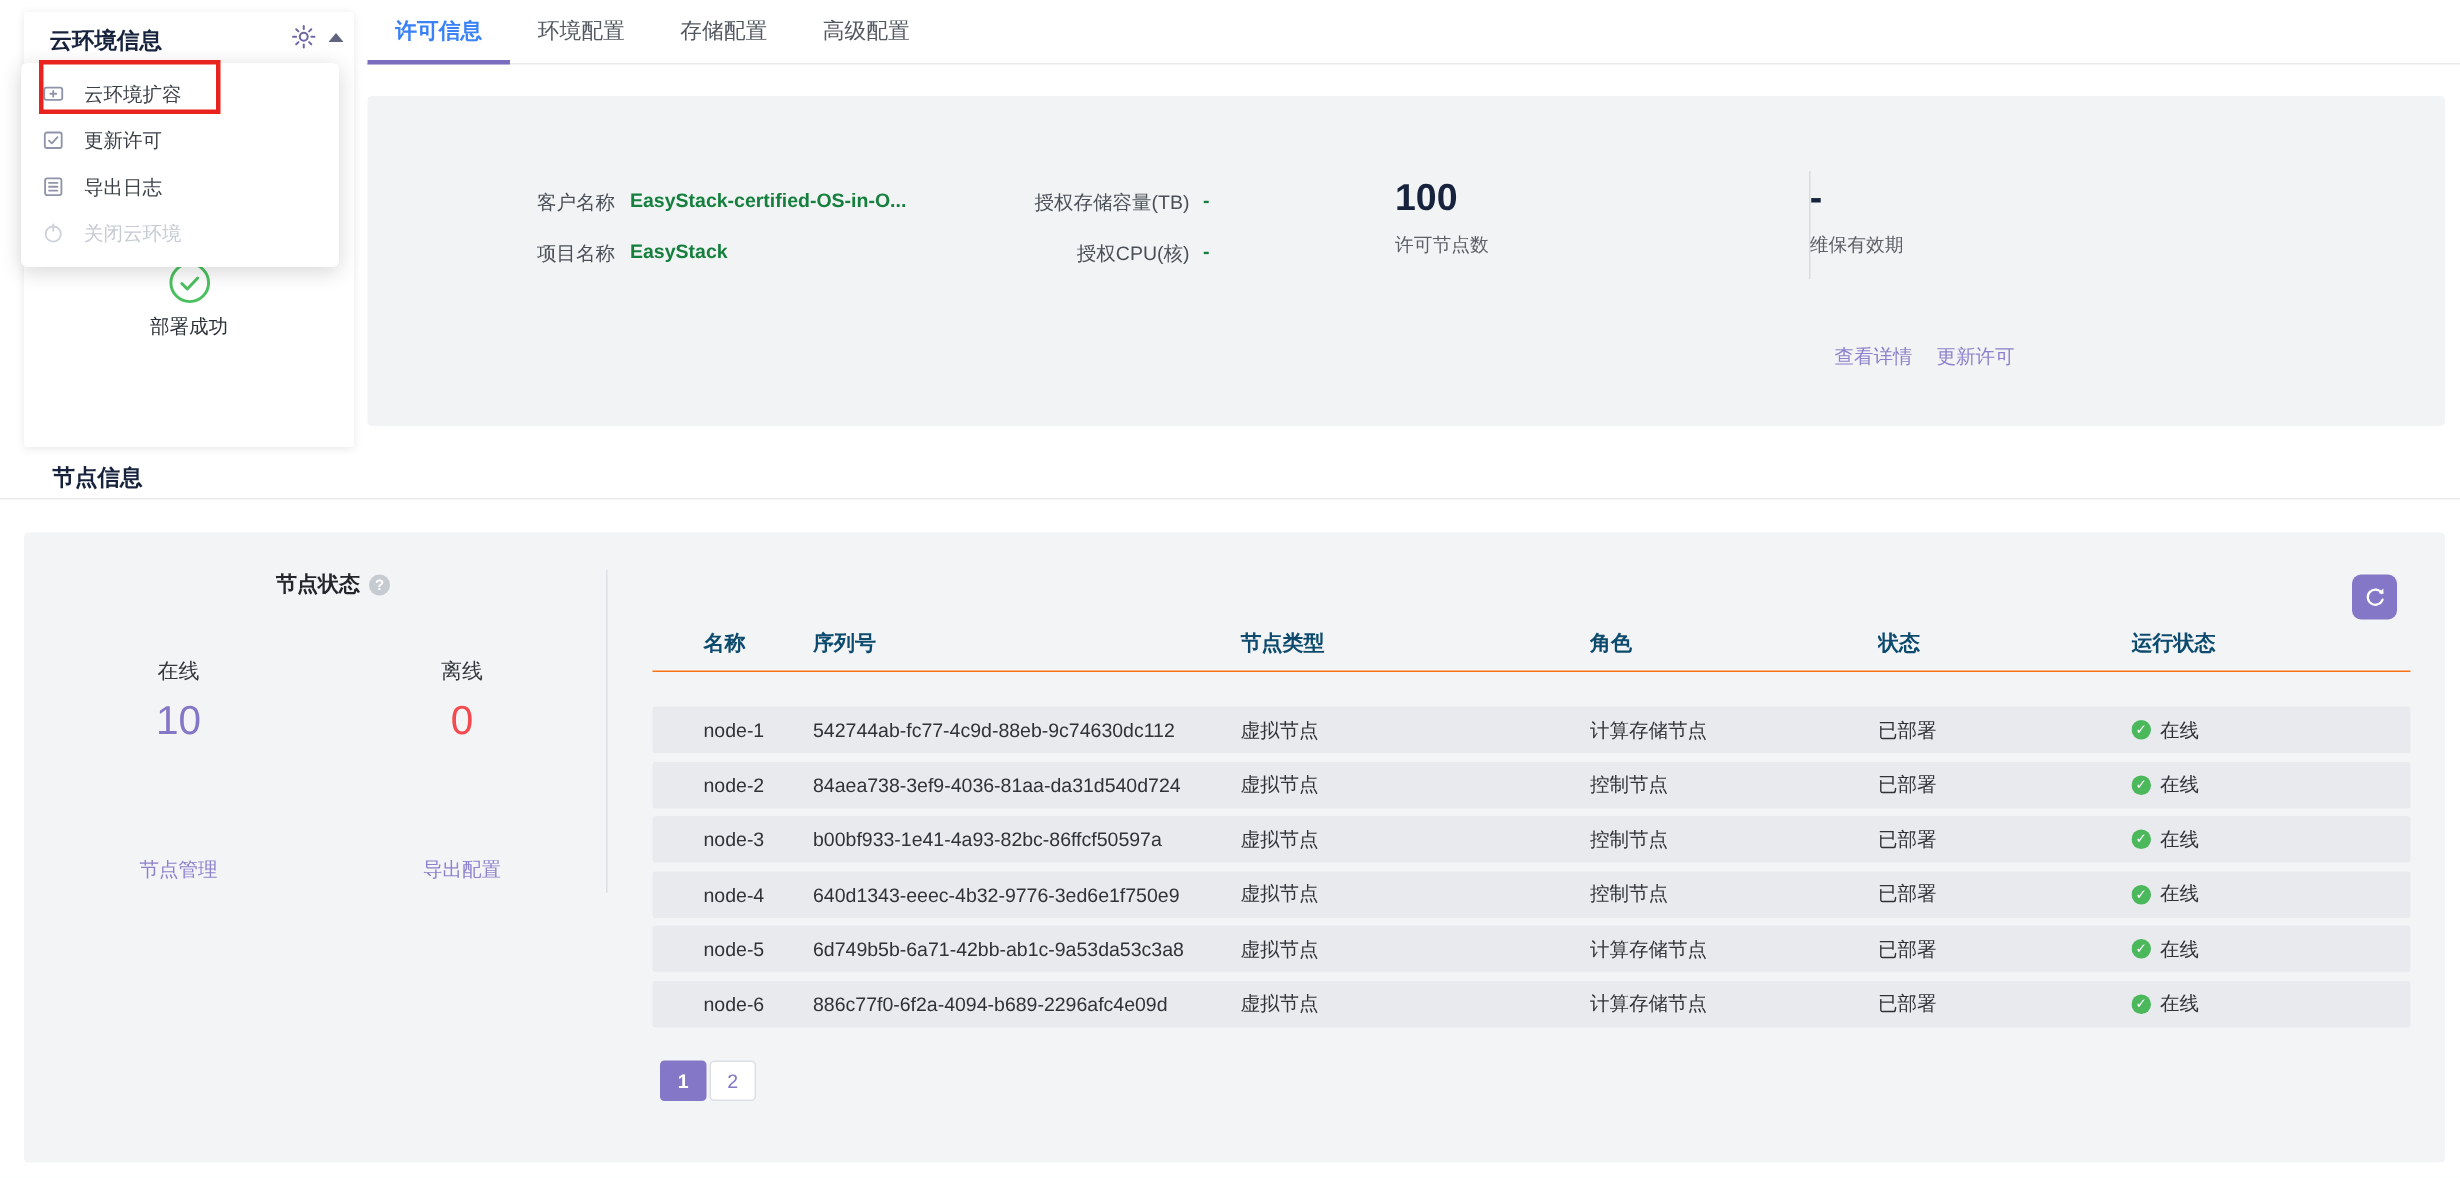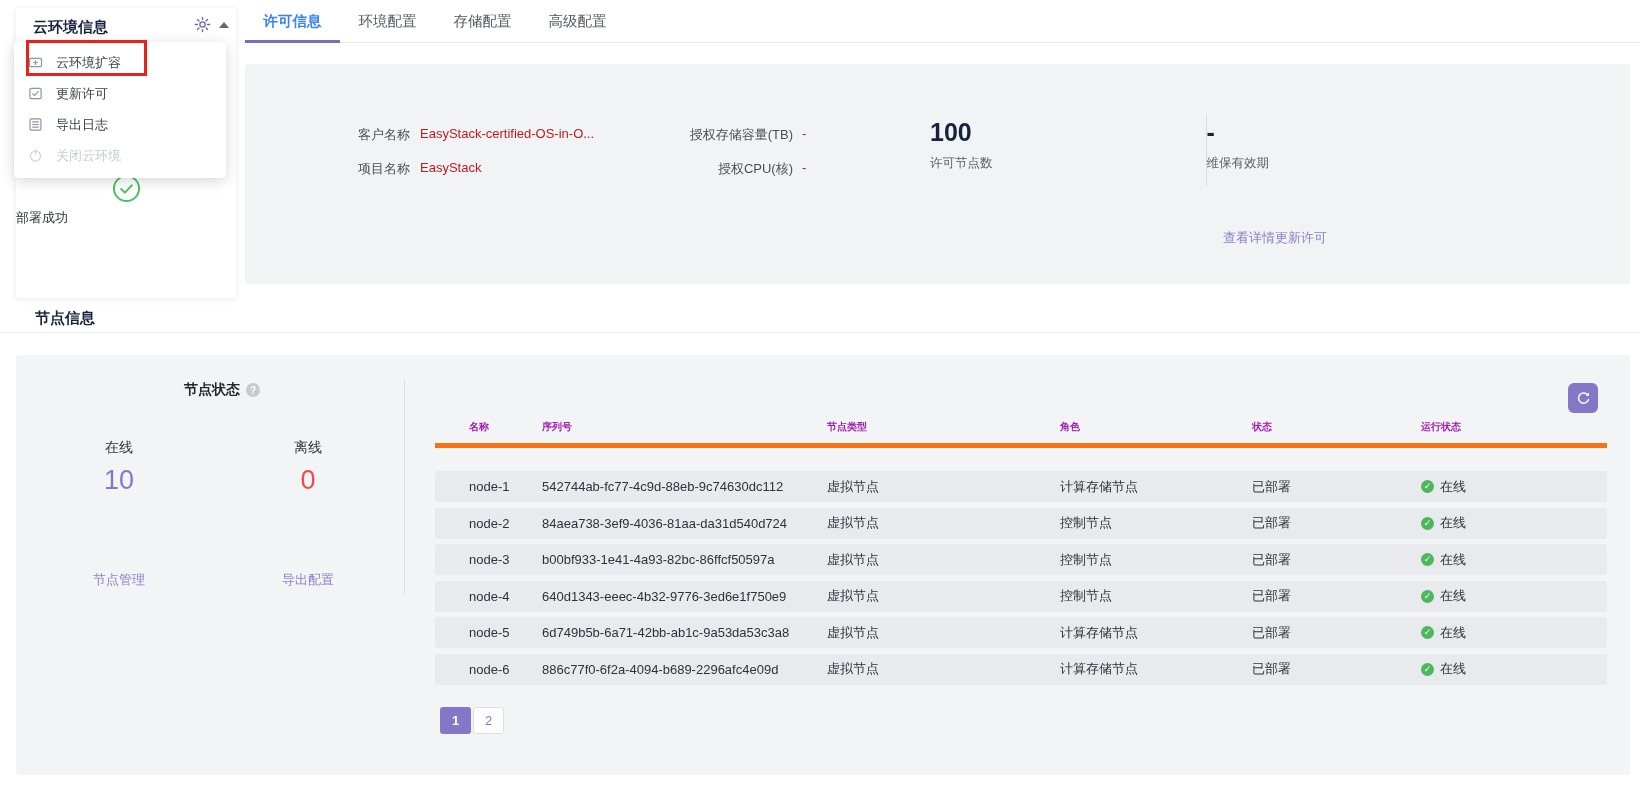--- a/index.html
+++ b/index.html
@@ -11,21 +11,21 @@
   
   .lcard{position:absolute;left:16px;top:8px;width:220px;height:290px;background:#fff;
     border-radius:2px;box-shadow:0 1px 6px rgba(31,35,41,.10);z-index:5}
   .lcard-title{position:absolute;left:17px;top:10px;font-size:15px;font-weight:bold;color:#17233d}
   .gearbtn{position:absolute;left:174px;top:4px;width:24px;height:24px;display:flex;
     align-items:center;justify-content:center;cursor:pointer}
   .caret-up{position:absolute;left:203px;top:14px;width:0;height:0;
     border-left:5px solid transparent;border-right:5px solid transparent;
     border-bottom:6px solid #5f637e;cursor:pointer}
   .deploy-check{position:absolute;left:96px;top:166px;width:29px;height:29px}
-  .deploy-text{position:absolute;left:0;top:201px;width:220px;text-align:left;
+  .deploy-text{position:absolute;left:0;top:201px;width:220px;text-align:center;
     font-size:13px;color:#2c3038}
 
   
   .dropdown{position:absolute;left:14px;top:42px;width:212px;height:136px;background:#fff;
     border-radius:4px;box-shadow:0 3px 14px rgba(0,0,0,.16);z-index:20;padding-top:5px}
   .ditem{height:31px;display:flex;align-items:center;padding-left:14px;gap:13px;
     font-size:13px;color:#3c4047;cursor:pointer}
   .ditem svg{color:#8f94ab;flex:0 0 auto}
   .ditem.disabled{color:#c6cad2;cursor:default}
   .ditem.disabled svg{color:#cdd1d9}
@@ -39,28 +39,28 @@
     color:#53575f;cursor:pointer;white-space:nowrap}
   .tab.active{color:#3b82f6;font-weight:bold}
   .tab.active::after{content:"";position:absolute;left:0;right:0;bottom:-1px;height:3px;
     background:#7a6cbf}
 
   
   .lic-panel{position:absolute;left:245px;top:64px;width:1385px;height:220px;
     background:#f2f3f5;border-radius:3px}
   .fld{position:absolute;font-size:13px;white-space:nowrap}
   .f-label{color:#4a4f57}
-  .f-value{font-weight:normal;color:#b91c1c}
+  .f-value{font-weight:bold;color:#15803d}
   .stats{position:absolute;left:685px;top:50px;width:552px;height:72px;display:flex}
   .stat{flex:1;text-align:left}
   .stat + .stat{border-left:1px solid #d9dce1}
   .stat-value{font-size:25px;font-weight:600;color:#17233d;line-height:32px;margin-top:2px;
     white-space:nowrap}
   .stat-label{font-size:12.5px;color:#5c6066;margin-top:7px;white-space:nowrap}
-  .plinks{position:absolute;left:978px;top:165px;display:flex;}
+  .plinks{position:absolute;left:978px;top:165px;display:flex;gap:16px}
   .plink{font-size:13px;color:#8d80cc;cursor:pointer;white-space:nowrap}
 
   
   .sec-title{position:absolute;left:35px;top:309px;font-size:15px;font-weight:bold;color:#17233d}
   .sec-divider{position:absolute;left:0;top:332px;width:1640px;height:1px;background:#e9ebee}
 
   .node-panel{position:absolute;left:16px;top:355px;width:1614px;height:420px;
     background:#f3f4f6;border-radius:3px}
   .ns-title{position:absolute;left:168px;top:26px;font-size:14px;font-weight:bold;color:#23262c;
     white-space:nowrap}
@@ -74,22 +74,22 @@
   .ns-value.offline{color:#f4494e}
   .ns-link{font-size:13px;color:#8d80cc;cursor:pointer}
   .vdivider{position:absolute;left:388px;top:25px;width:1px;height:215px;background:#dcdfe3}
   .refresh{position:absolute;left:1552px;top:28px;width:30px;height:30px;background:#8577c7;
     border-radius:6px;display:flex;align-items:center;justify-content:center;cursor:pointer}
 
   
   .ntable{position:absolute;left:419px;top:55px;width:1172px}
   .tgrid{display:grid;grid-template-columns:107px 285px 233px 192px 169px 186px;
     align-items:center}
-  .thead{height:38px;border-bottom:5px solid #f97316;font-weight:bold;font-size:10px;
-    color:#a21caf}
+  .thead{height:38px;border-bottom:1px solid #f97316;font-weight:bold;font-size:14px;
+    color:#0c4a6e}
   .thead > div:first-child,.trow > div:first-child{padding-left:34px}
   .tbody{margin-top:23px}
   .trow{height:31px;background:#e8eaed;border-radius:2px;margin-bottom:5.5px;font-size:13px;
     color:#2f3237;cursor:default}
   .td{white-space:nowrap;overflow:hidden}
   .runcell{display:flex;align-items:center;gap:6px}
   .gdot{width:13px;height:13px;border-radius:50%;background:#4cb85c;color:#fff;font-size:9px;
     line-height:13px;text-align:center;flex:0 0 auto}
   .pager{position:absolute;left:424px;top:352px;display:flex;gap:2px}
   .pbtn{width:31px;height:27px;display:flex;align-items:center;justify-content:center;

